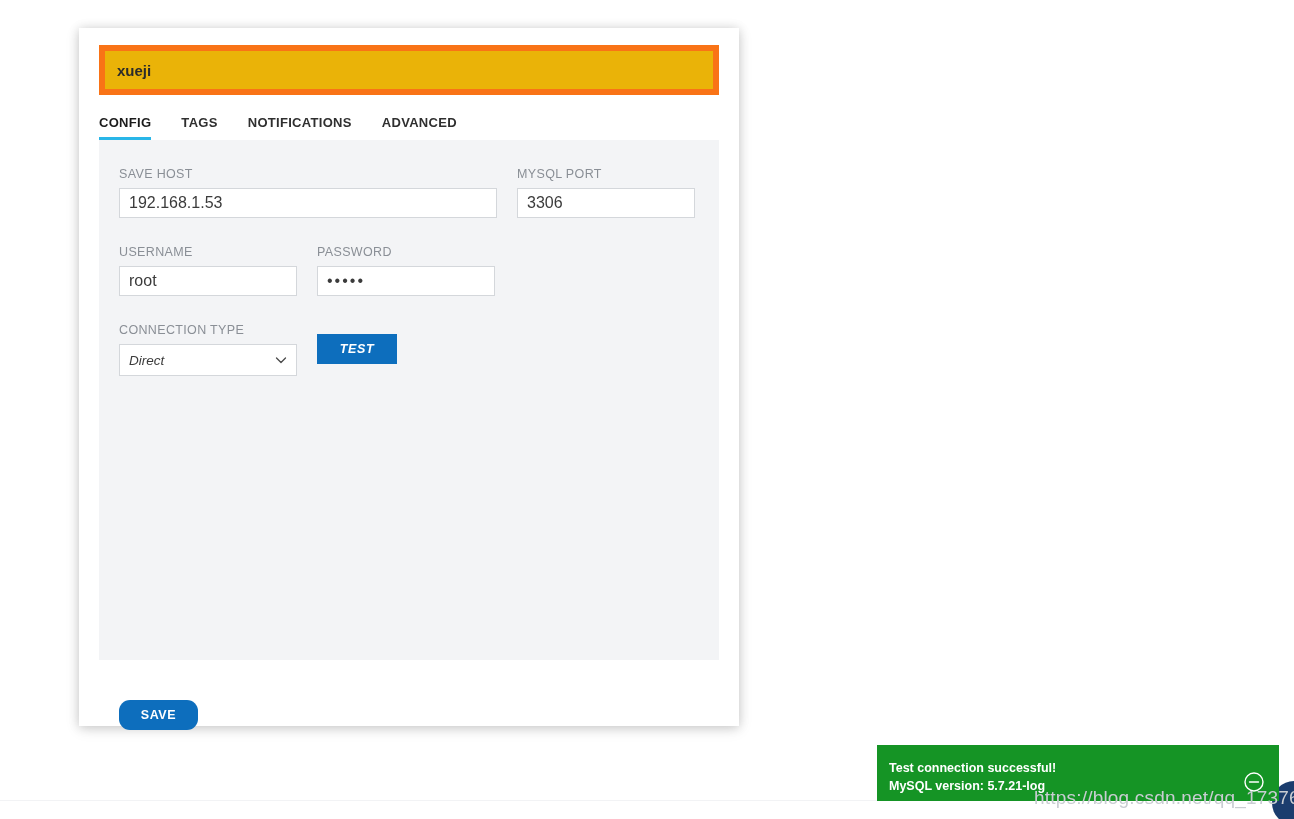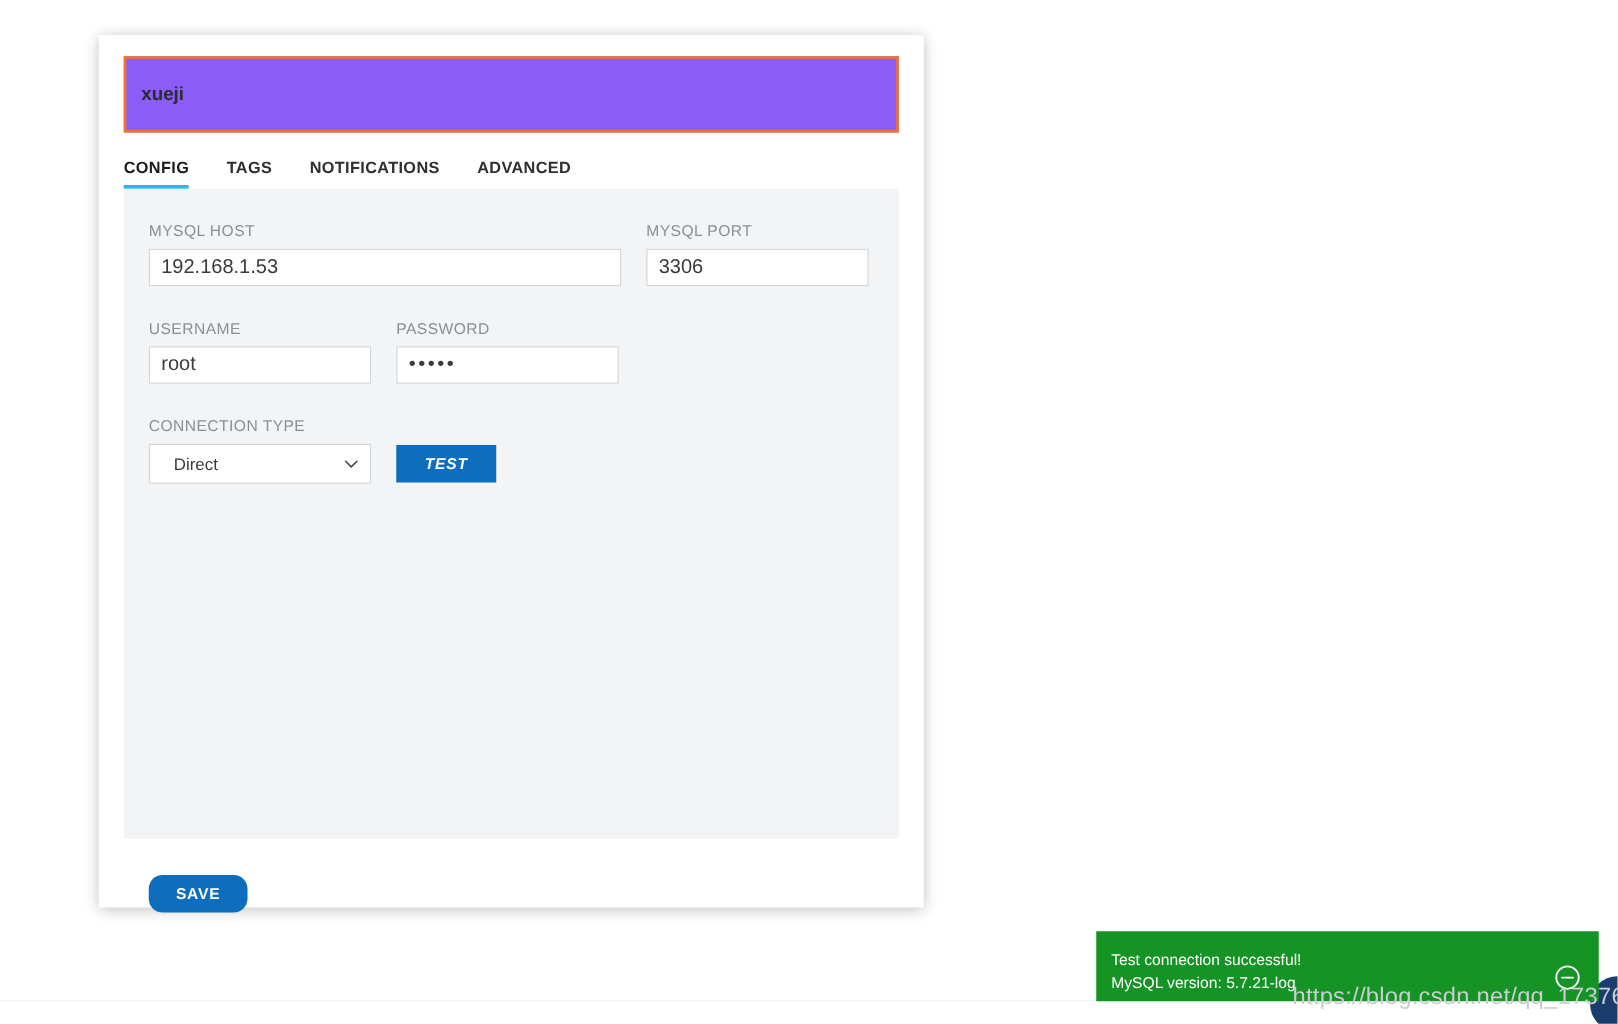--- a/index.html
+++ b/index.html
@@ -37,23 +37,23 @@
     position: absolute;
     left: 20px;
     top: 17px;
     right: 20px;
   }
 
   
   .title-input {
     box-sizing: border-box;
     width: 620px;
-    height: 61px;
-    border: 2px solid #f97316;
-    background: #8b5cf6;
+    height: 50px;
+    border: 6px solid #f97316;
+    background: #eab308;
     font-family: "Liberation Sans", sans-serif;
     font-size: 15px;
     font-weight: bold;
     color: #2b2b2b;
     padding: 0 12px;
     outline: none;
     display: block;
   }
 
   
@@ -124,41 +124,42 @@
     display: flex;
     margin-top: 27px;
   }
   .col-user { width: 178px; }
   .col-user .txt { width: 178px; }
   .col-pass { margin-left: 20px; width: 178px; }
   .col-pass .txt { width: 178px; letter-spacing: 2px; }
 
   .row3 {
     display: flex;
-    align-items: flex-end;
+    align-items: center;
     margin-top: 27px;
   }
   .col-conn { width: 178px; }
   .select-wrap {
     position: relative;
     width: 178px;
     height: 32px;
   }
   .select-box {
     box-sizing: border-box;
     width: 178px;
     height: 32px;
     border: 1px solid #d4d7db;
     background: #ffffff;
     font-size: 13.5px;
     color: #3b3b3b;
-    padding: 0 26px 0 19px;
+    padding: 0 26px 0 9px;
     display: flex;
     align-items: center;
     cursor: pointer;
+    font-style: italic;
   }
   .chev {
     position: absolute;
     right: 9px;
     top: 9px;
     pointer-events: none;
   }
 
   .btn {
     box-sizing: border-box;
@@ -201,21 +202,21 @@
     top: 745px;
     width: 402px;
     height: 56px;
     background: #159425;
     color: #ffffff;
     box-sizing: border-box;
     padding: 14px 16px 0 12px;
   }
   .toast-line {
     font-size: 12.5px;
-    font-weight: normal;
+    font-weight: bold;
     line-height: 18px;
     white-space: nowrap;
   }
   .toast-collapse {
     position: absolute;
     right: 14px;
     bottom: 8px;
     cursor: pointer;
     line-height: 0;
   }
@@ -286,21 +287,21 @@
       </div>
       <div class="tab">
         <span>ADVANCED</span>
       </div>
     </div>
 
     <div class="panel">
 
       <div class="row1">
         <div class="col-host">
-          <label class="field-label">MYSQL HOST</label>
+          <label class="field-label">SAVE HOST</label>
           <input class="txt" type="text" value="192.168.1.53" placeholder="MySQL host" style="">
         </div>
         <div class="col-port">
           <label class="field-label">MYSQL PORT</label>
           <input class="txt" type="text" value="3306" placeholder="MySQL port" style="">
         </div>
       </div>
 
       <div class="row2">
         <div class="col-user">

